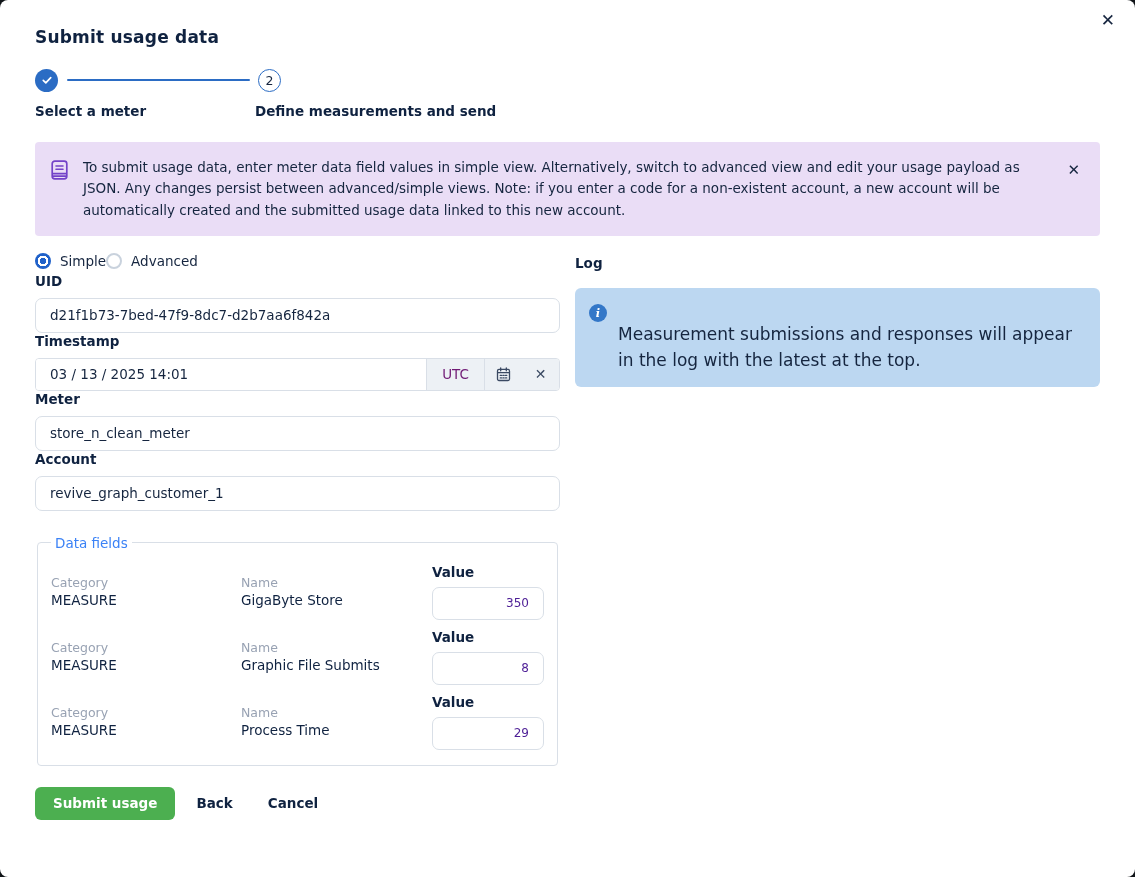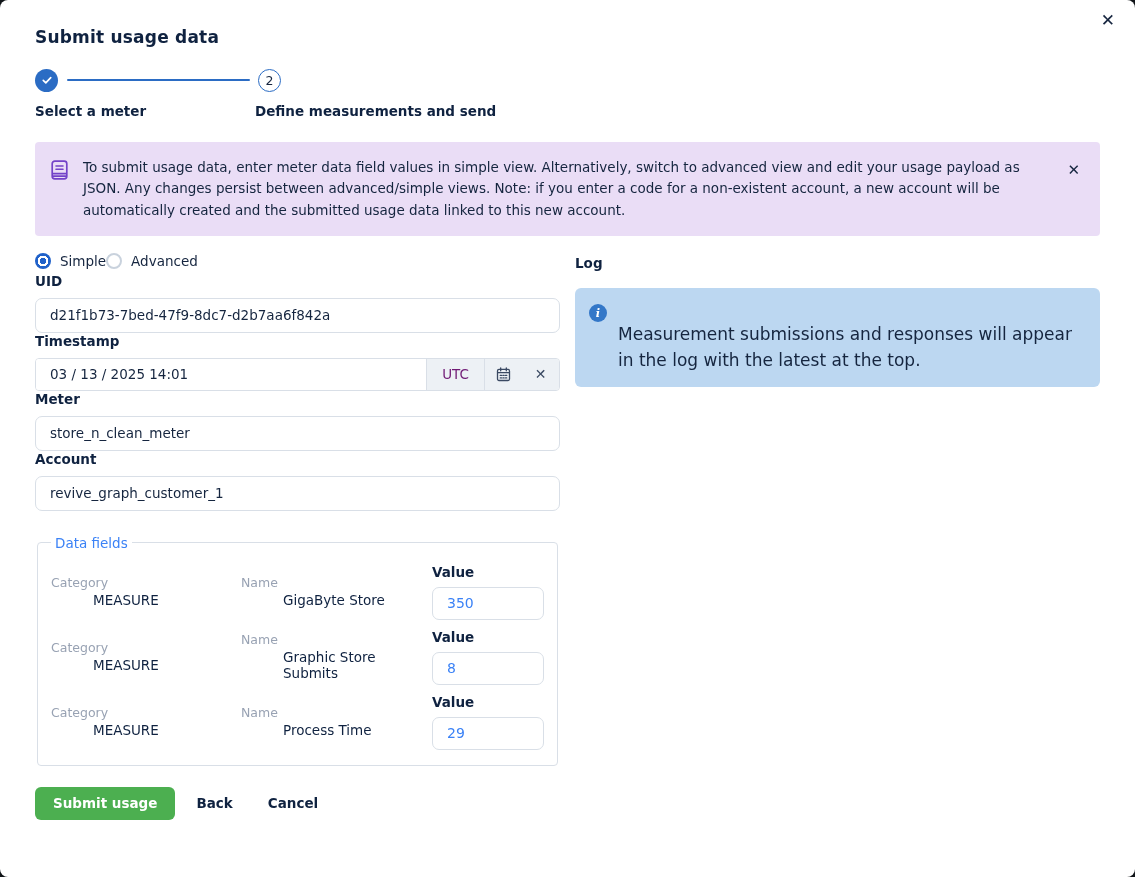--- a/index.html
+++ b/index.html
@@ -52,24 +52,24 @@
   .ts-suffix{display:flex;align-items:stretch;background:#edf1f5;border-left:1px solid #d9dfe7;}
   .ts-utc{display:flex;align-items:center;padding:0 15px;font-size:13.5px;color:#701a75;cursor:pointer;}
   .ts-sep{width:1px;background:#d9dfe7;}
   .ts-btn{display:flex;align-items:center;justify-content:center;width:37px;background:transparent;
     border:none;cursor:pointer;color:#3b4a63;font-size:14px;padding:0;font-family:inherit;}
   
   .dfields{margin-top:24px;border:1px solid #d9dfe7;border-radius:4px;padding:4px 13px 15px;}
   .dfields legend{font-size:13.5px;color:#3b82f6;padding:0 4px;margin-left:0px;}
   .df-row{display:grid;grid-template-columns:167px 168px 1fr;align-items:center;margin-top:9px;gap:23px;}
   .df-pair .mini{font-size:12.5px;color:#98a2b3;margin-bottom:2px;}
-  .df-pair .val{font-size:13.5px;color:#0f2240;margin-left:42px;}
+  .df-pair .val{font-size:13.5px;color:#0f2240;}
   .df-valcol .field-label{margin-bottom:7px;}
   .df-input{width:100%;height:33px;border:1px solid #d9dfe7;border-radius:7px;padding:0 14px;
-    font-size:14px;color:#3b82f6;font-family:inherit;outline:none;}
+    font-size:12px;color:#4c1d95;font-family:inherit;outline:none;text-align:right;}
   
   .actions{display:flex;align-items:center;margin-top:21px;gap:7px;}
   .btn-primary{height:33px;padding:0 18px;background:#4caf50;color:#fff;border:none;border-radius:6px;
     font-size:13.5px;font-weight:600;cursor:pointer;font-family:inherit;}
   .btn-text{background:none;border:none;color:#0f2240;font-size:13.5px;font-weight:600;cursor:pointer;
     padding:8px 14px;font-family:inherit;}
   
   .log-title{font-size:13.5px;font-weight:700;color:#0f2240;height:20px;display:flex;align-items:center;}
   .log-alert{margin-top:15px;background:#bcd7f1;border-radius:6px;display:flex;align-items:flex-start;
     gap:11px;padding:13px 14px;}
@@ -181,21 +181,21 @@
           </div>
         </div>
 
         <div class="df-row">
           <div class="df-pair">
             <div class="mini">Category</div>
             <div class="val">MEASURE</div>
           </div>
           <div class="df-pair">
             <div class="mini">Name</div>
-            <div class="val">Graphic Store Submits</div>
+            <div class="val">Graphic File Submits</div>
           </div>
           <div class="df-valcol">
             <div class="field-label">Value</div>
             <input class="df-input" type="text" value="8" style="">
           </div>
         </div>
 
         <div class="df-row">
           <div class="df-pair">
             <div class="mini">Category</div>

